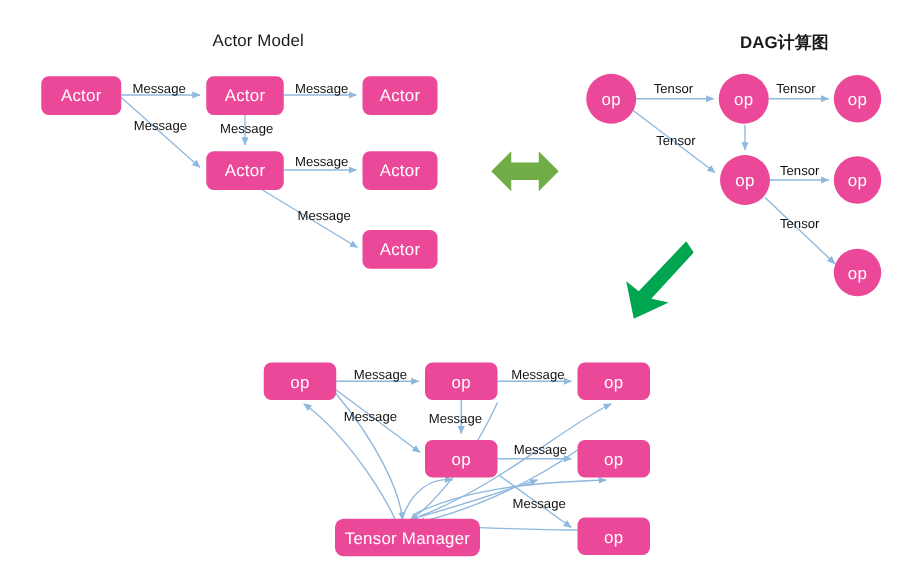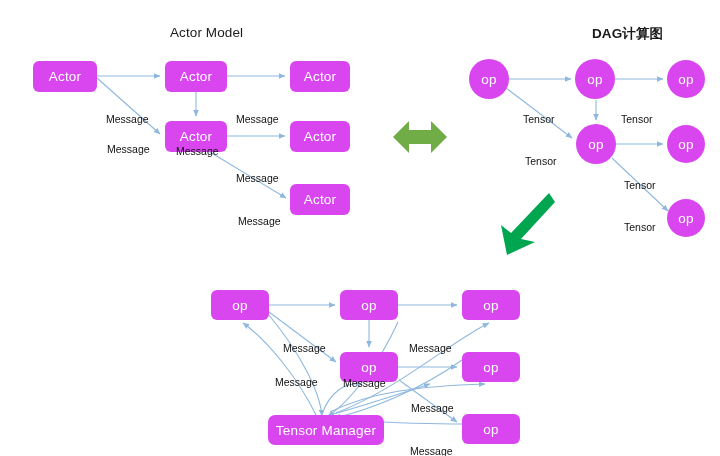--- a/index.html
+++ b/index.html
@@ -4,29 +4,29 @@
 <style>
   html,body{margin:0;padding:0;background:#ffffff;}
   body{width:720px;height:456px;position:relative;overflow:hidden;
        font-family:"Liberation Sans","DejaVu Sans",sans-serif;}
   .canvas{position:absolute;left:0;top:12px;width:720px;height:456px;border-radius:24px;}
   svg.wires{position:absolute;left:0;top:0;width:720px;height:456px;overflow:visible;}
 
   .title{position:absolute;color:#1a1a1a;font-size:13.5px;white-space:nowrap;
          letter-spacing:.1px;}
 
-  .node{position:absolute;background:#d946ef;color:#ffffff;
+  .node{position:absolute;background:#ec4899;color:#ffffff;
         display:flex;align-items:center;justify-content:center;
         font-size:13.5px;border-radius:6px;box-sizing:border-box;
         letter-spacing:.2px;}
   .node.circle{border-radius:50%;}
   .node.tm{font-size:13.5px;border-radius:7px;text-align:center;}
 
   .edge-label{position:absolute;color:#111111;font-size:10.5px;white-space:nowrap;
-              background:transparent;letter-spacing:0px;margin-top:48px;}
+              background:transparent;letter-spacing:0px;}
 
   .green-arrow{position:absolute;}
 </style>
 </head>
 <body>
 
 <div class="canvas">
 
   <svg class="wires" viewBox="0 0 720 456">
     <defs>

